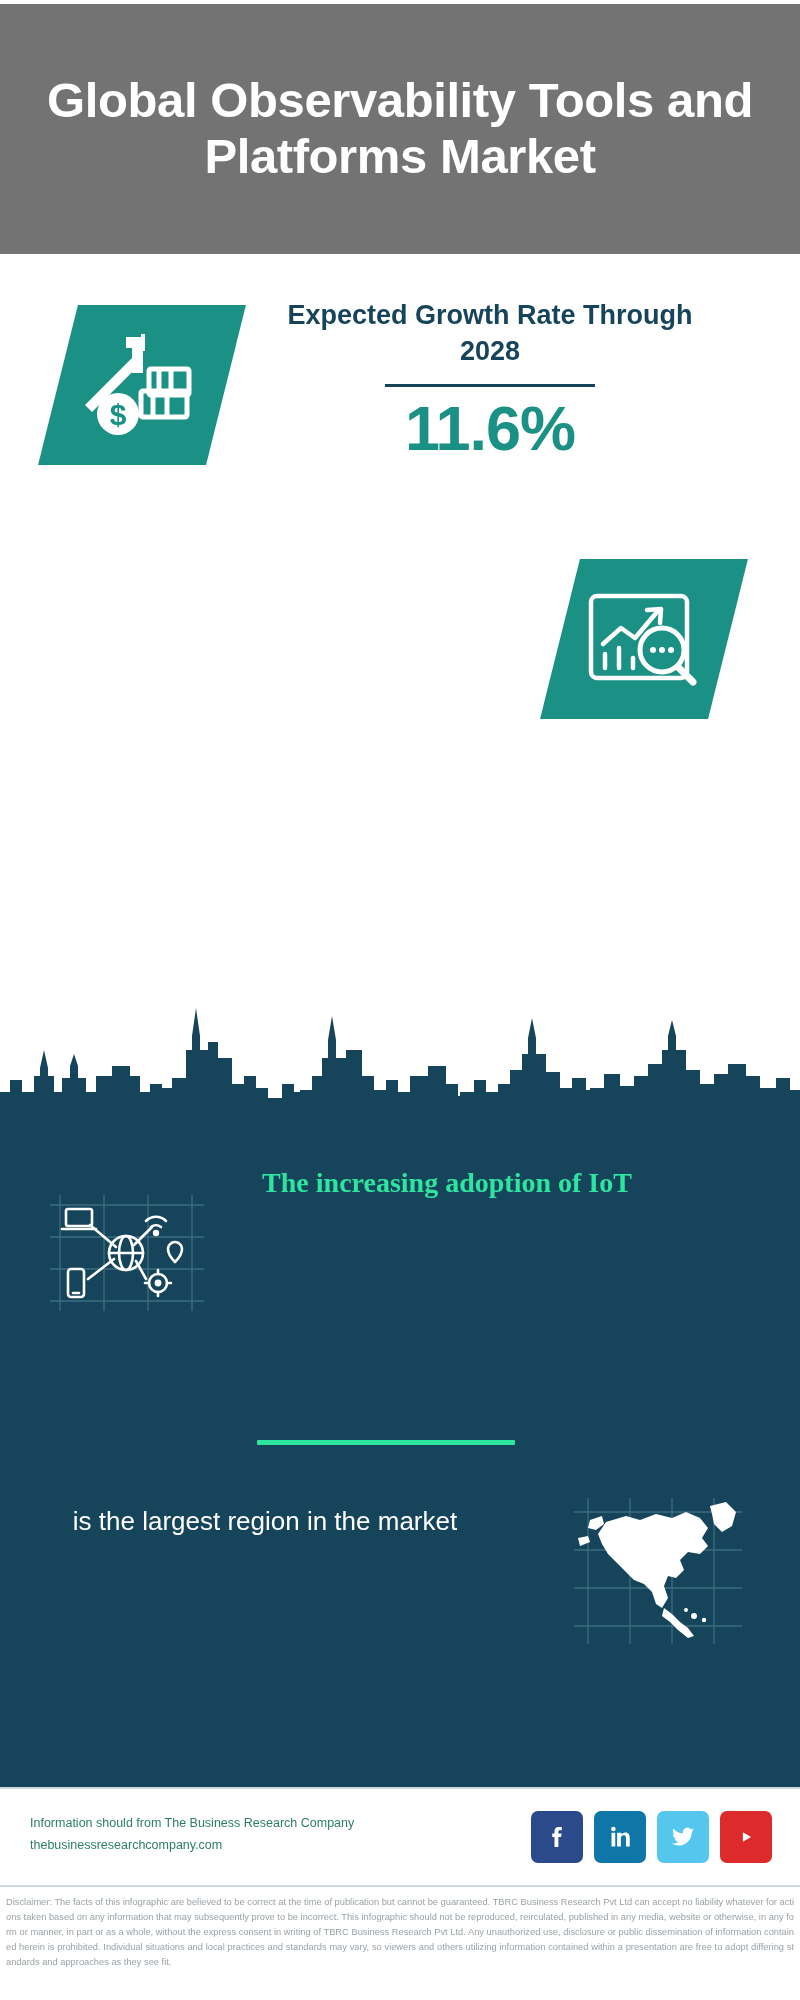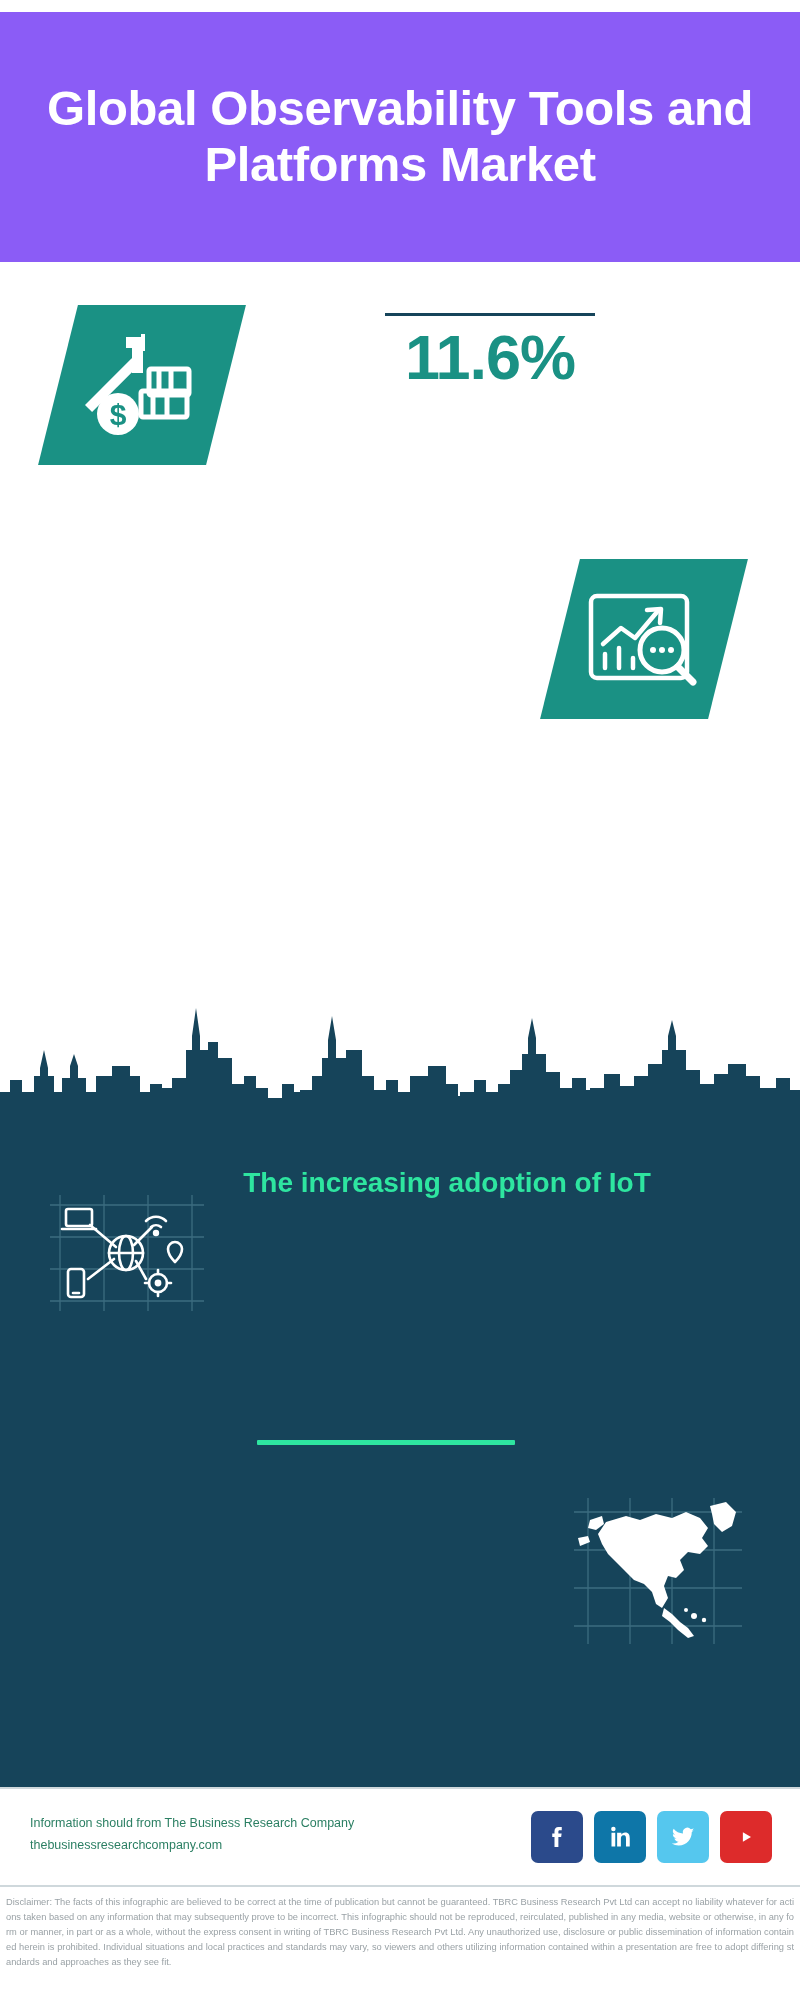--- a/index.html
+++ b/index.html
@@ -6,22 +6,22 @@
   html, body {
     width:800px; height:2000px;
     background:#ffffff;
     font-family:"Liberation Sans", sans-serif;
     overflow:hidden;
   }
   .page { position:relative; width:800px; height:2000px; background:#fff; }
 
   
   .header {
-    position:absolute; left:0; top:12px; width:800px; height:250px;
-    background:#8b5cf6;
+    position:absolute; left:0; top:4px; width:800px; height:250px;
+    background:#737373;
     display:flex; align-items:center; justify-content:center;
   }
   .header-title {
     color:#ffffff; font-size:49px; font-weight:bold; line-height:1.14;
     text-align:center; letter-spacing:-0.4px; padding:0 30px;
   }
 
   
   .stat1 {
     position:absolute; left:0; top:250px; width:800px; height:290px;
@@ -65,21 +65,21 @@
   }
   .skyline-wrap svg { display:block; width:800px; height:140px; }
 
   
   .dark {
     position:absolute; left:0; top:1110px; width:800px; height:677px;
     background:#16445a;
   }
 
   .driver-row {
-    position:absolute; left:0; top:55px; width:800px; height:230px;
+    position:absolute; left:0; top:55px; width:800px; height:230px;font-family:Liberation Serif, serif;
   }
   .icon-tile {
     position:absolute; width:170px; height:130px;
   }
   .icon-tile svg { display:block; width:100%; height:100%; }
   .iot-tile { left:42px; top:22px; }
 
   .driver-text {
     position:absolute; left:212px; top:0px; width:470px; text-align:center;
   }
@@ -168,20 +168,21 @@
             <line x1="84" y1="62" x2="84" y2="84"></line>
           </g>
 
           <circle cx="35" cy="83" r="21" fill="#ffffff"></circle>
           <text x="35" y="94" font-family="Liberation Sans, sans-serif" font-size="30" font-weight="bold" fill="#1a9184" text-anchor="middle">$</text>
         </svg>
       </div>
     </div>
 
     <div class="stat1-text">
+      <div class="stat-label">Expected Growth Rate Through 2028</div>
       <div class="stat-rule"></div>
       <div class="stat-value">11.6%</div>
     </div>
   </div>
 
   <div class="stat2">
 
 
     <div class="para-badge badge2">
       <div class="glyph">
@@ -274,20 +275,21 @@
 
       <div class="driver-text">
         <div class="accent-head">The increasing adoption of IoT</div>
       </div>
     </div>
 
     <div class="divider-bar"></div>
 
     <div class="region-row">
       <div class="region-text">
+        <div class="plain-sub">is the largest region in the market</div>
       </div>
 
       <div class="icon-tile map-tile">
         <svg viewBox="0 0 180 160" xmlns="http://www.w3.org/2000/svg">
           <g stroke="#3d6d80" stroke-width="1.3">
             <line x1="20" y1="6" x2="20" y2="152"></line>
             <line x1="62" y1="6" x2="62" y2="152"></line>
             <line x1="104" y1="6" x2="104" y2="152"></line>
             <line x1="146" y1="6" x2="146" y2="152"></line>
             <line x1="6" y1="20" x2="174" y2="20"></line>

